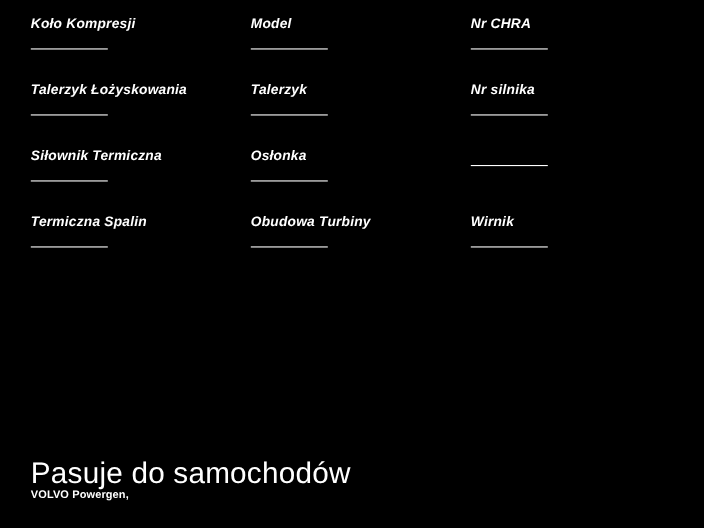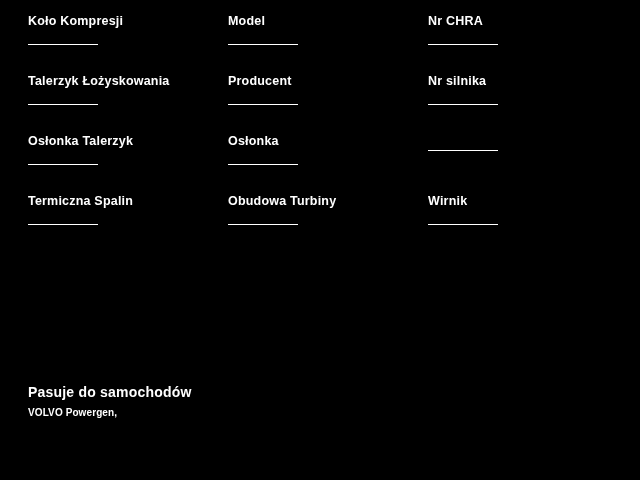--- a/index.html
+++ b/index.html
@@ -19,20 +19,21 @@
     position: absolute;
     left: 28px;
     top: 14px;
     width: 500px;
     display: grid;
     grid-template-columns: 200px 200px 100px;
     grid-template-rows: 60px 60px 60px 60px;
   }
   .spec-item {
     display: block;
+    font-style: italic;
   }
   .spec-label {
     font-size: 12.5px;
     font-weight: bold;
     letter-spacing: 0.2px;
     color: #ffffff;
     line-height: 14px;
     white-space: nowrap;
   }
   .spec-rule {
@@ -41,25 +42,26 @@
     height: 0;
     border-top: 1px solid #ffffff;
   }
   .footer {
     position: absolute;
     left: 28px;
     top: 380px;
     width: 580px;
   }
   .footer-title {
-    font-size: 14px;
-    font-weight: bold;
+    font-size: 27px;
+    font-weight: normal;
     color: #ffffff;
     line-height: 24px;
     letter-spacing: 0.2px;
+    margin-top: 38px;
   }
   .footer-sub {
     margin-top: 2px;
     font-size: 10px;
     font-weight: bold;
     color: #ffffff;
     line-height: 14px;
     letter-spacing: 0.1px;
   }
 </style>
@@ -82,31 +84,31 @@
     <div class="spec-label">Nr CHRA</div>
     <div class="spec-rule"></div>
   </div>
 
   <div class="spec-item">
     <div class="spec-label">Talerzyk Łożyskowania</div>
     <div class="spec-rule"></div>
   </div>
 
   <div class="spec-item">
-    <div class="spec-label">Producent</div>
+    <div class="spec-label">Talerzyk</div>
     <div class="spec-rule"></div>
   </div>
 
   <div class="spec-item">
     <div class="spec-label">Nr silnika</div>
     <div class="spec-rule"></div>
   </div>
 
   <div class="spec-item">
-    <div class="spec-label">Osłonka Talerzyk</div>
+    <div class="spec-label">Siłownik Termiczna</div>
     <div class="spec-rule"></div>
   </div>
 
   <div class="spec-item">
     <div class="spec-label">Osłonka</div>
     <div class="spec-rule"></div>
   </div>
 
   <div class="spec-item">
     <div class="spec-rule"></div>

